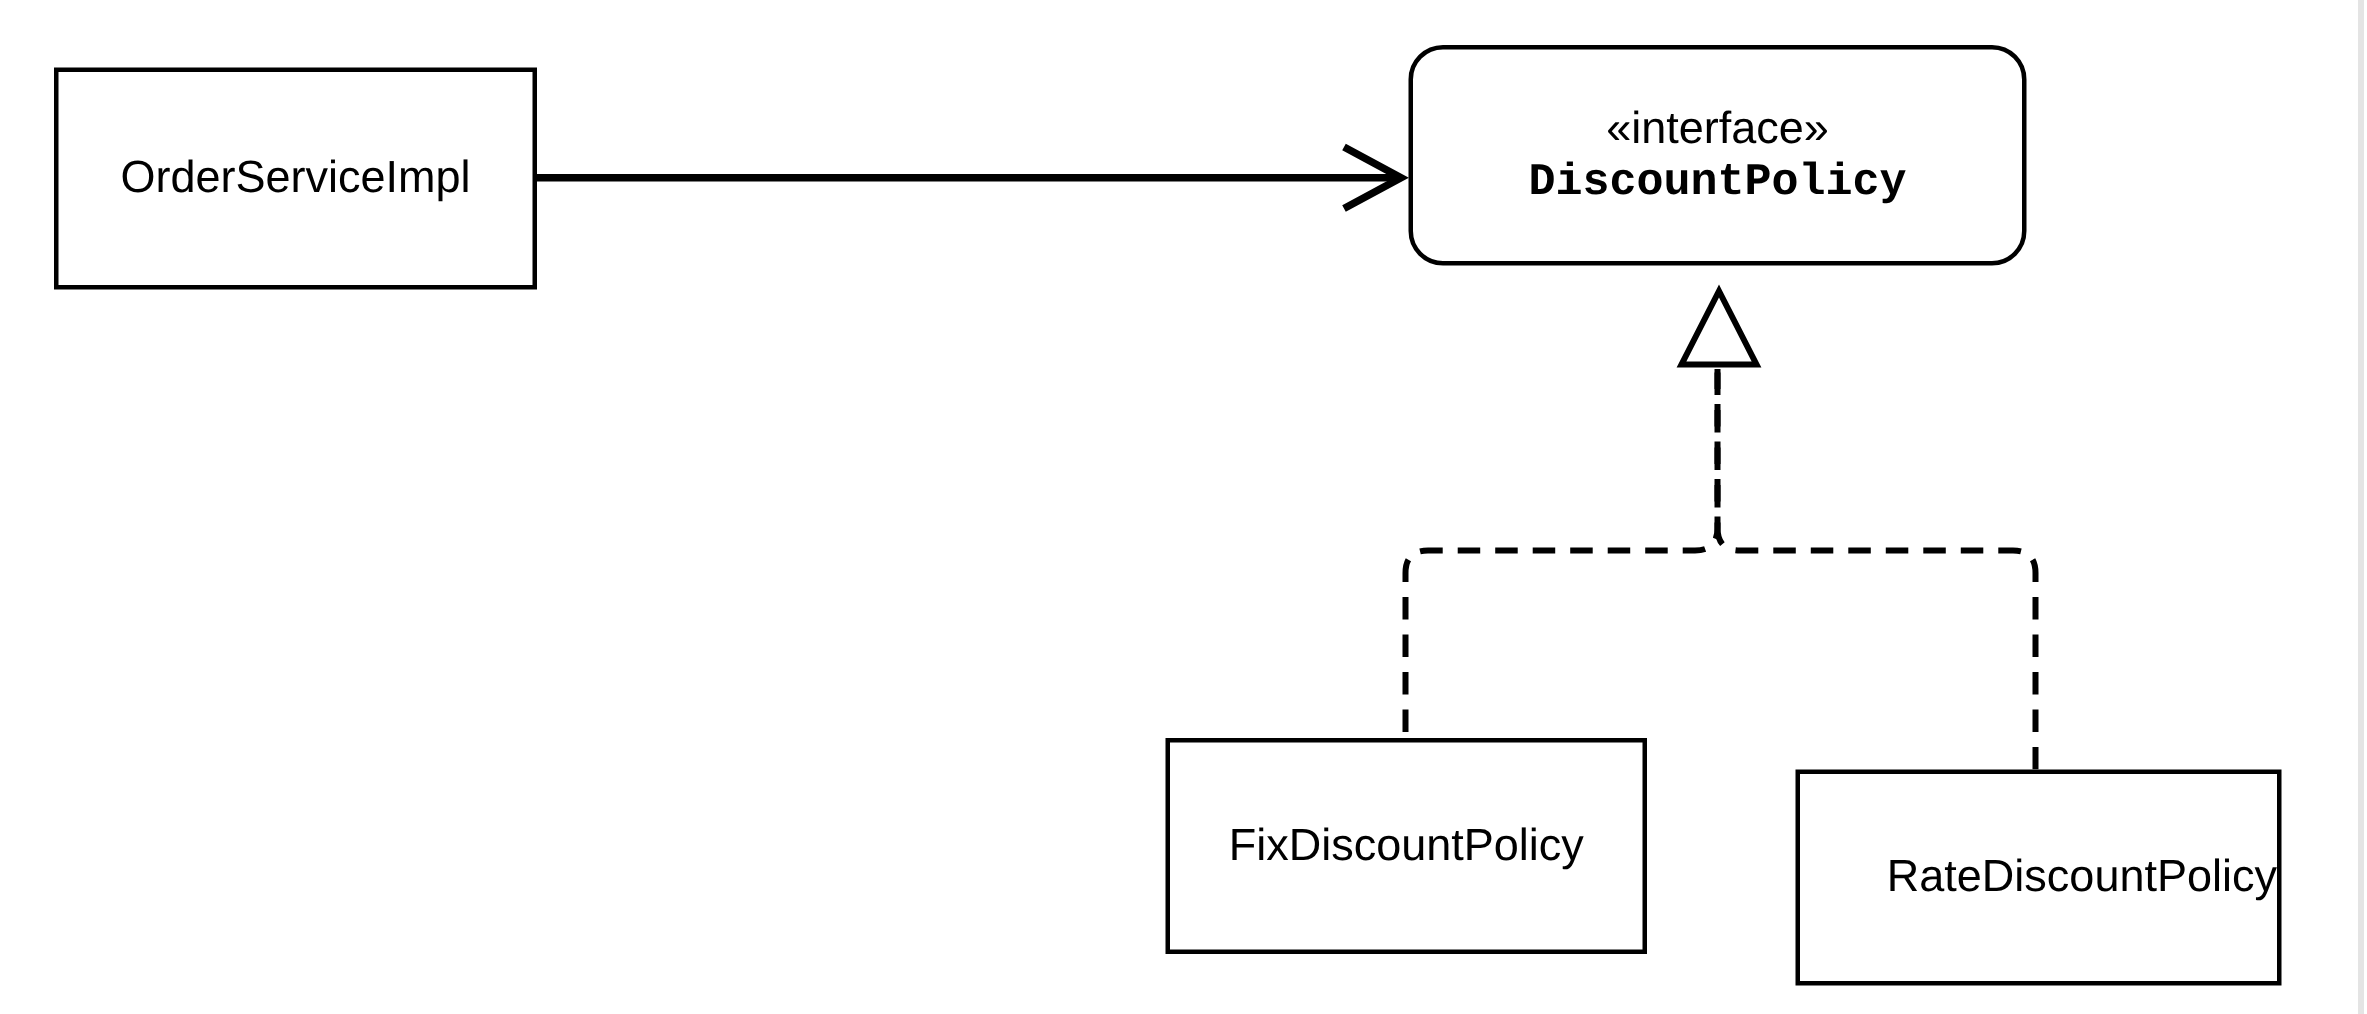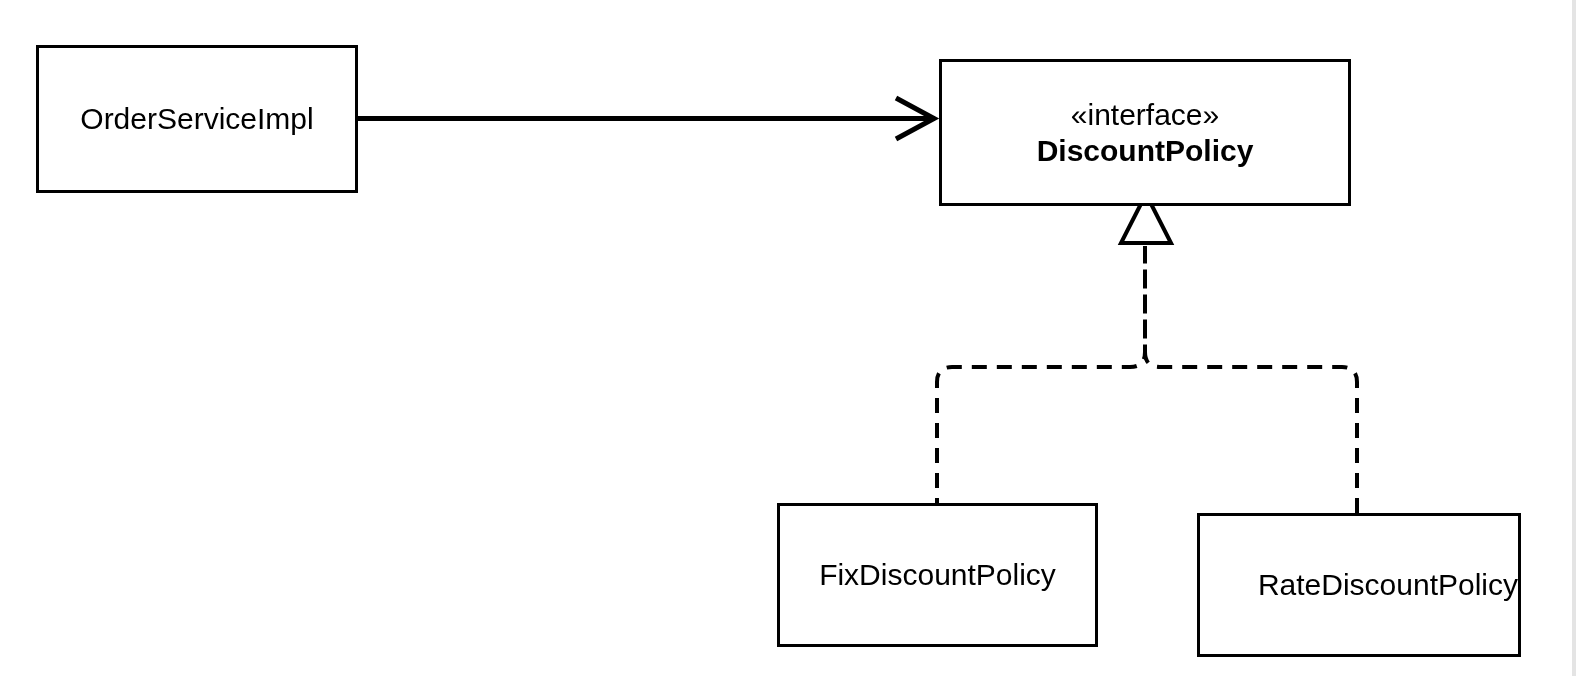--- a/index.html
+++ b/index.html
@@ -24,25 +24,25 @@
     flex-direction: column;
     align-items: center;
     justify-content: center;
     text-align: center;
     color: #000000;
     font-size: 30px;
     line-height: 36px;
     white-space: nowrap;
   }
   #node-order-service   { left: 36px;  top: 45px;  width: 322px; height: 148px; }
-  #node-discount-policy { left: 939px; top: 59px;  width: 412px; height: 147px; }
-  #node-fix-discount    { left: 777px; top: 503px; width: 321px; height: 144px; }
+  #node-discount-policy { left: 939px; top: 30px;  width: 412px; height: 147px; border-radius: 23px; }
+  #node-fix-discount    { left: 777px; top: 492px; width: 321px; height: 144px; }
   #node-rate-discount   { left: 1197px;top: 513px; width: 324px; height: 144px; align-items: flex-end; }
   .stereotype { font-weight: 400; }
-  .iface-name { font-weight: 700; }
+  .iface-name { font-weight: 700; font-family: Liberation Mono, monospace; }
   #edges-svg {
     position: absolute;
     left: 0;
     top: 0;
     width: 1578px;
     height: 676px;
     pointer-events: none;
   }
   .solid-edge   { fill: none; stroke-width: 5; }
   .dashed-edge  { fill: none; stroke-width: 4; stroke-dasharray: 15 10; }

